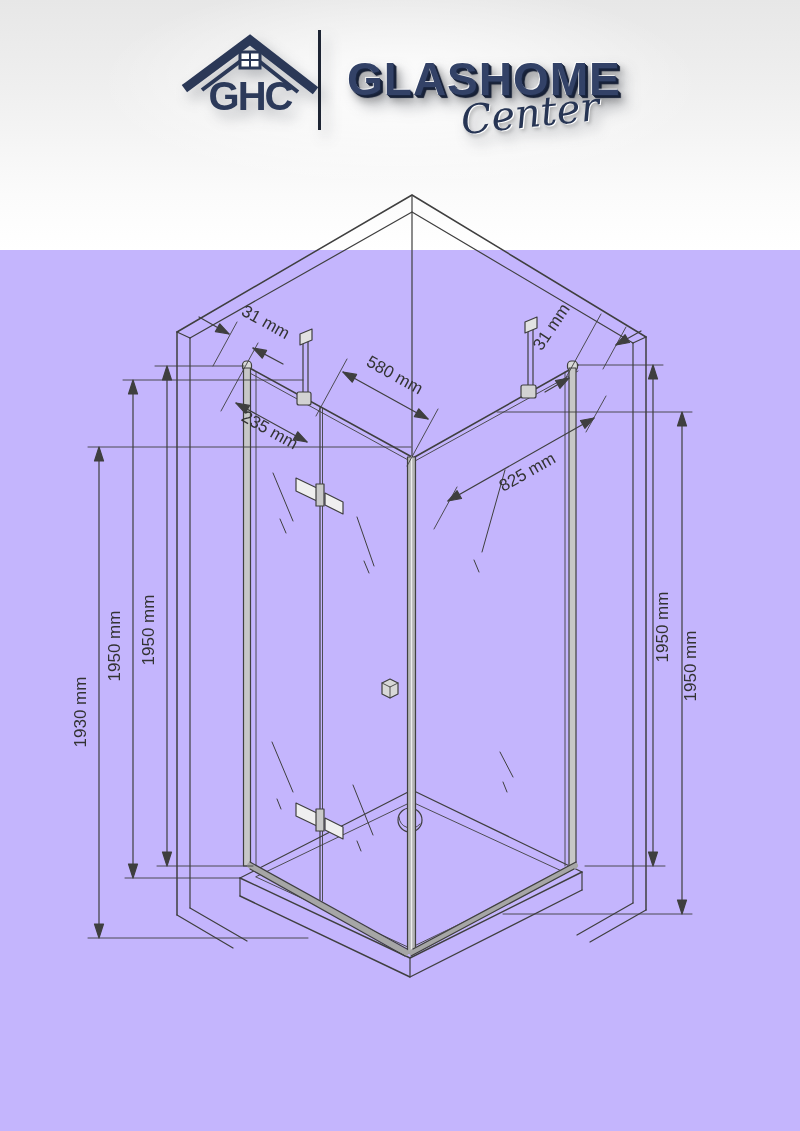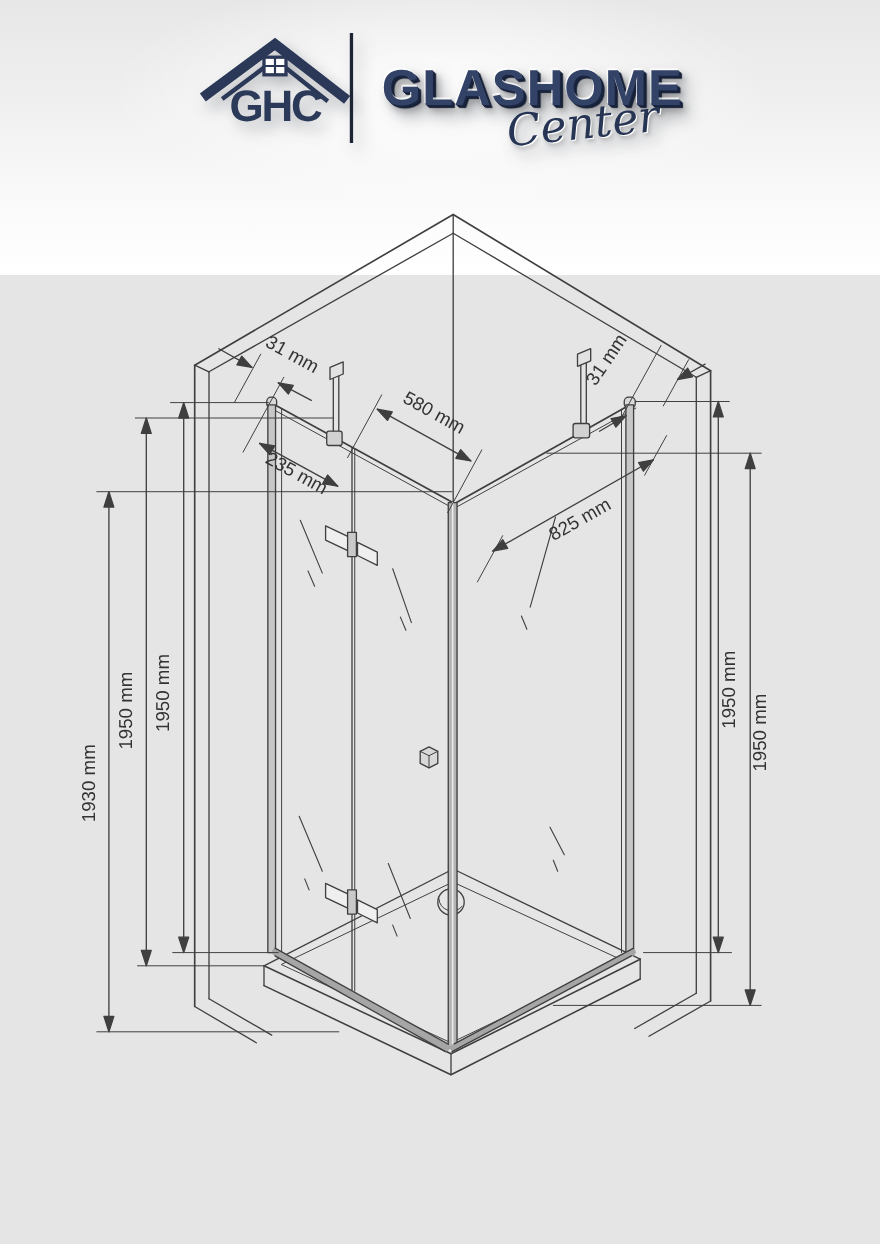--- a/index.html
+++ b/index.html
@@ -1,16 +1,16 @@
 <!DOCTYPE html>
 <html><head>
 <meta charset="utf-8">
 <style>
   html,body{margin:0;padding:0;background:#ffffff;}
-  #page{position:relative;width:800px;height:1131px;background:#e5e5e5;overflow:hidden;
+  #page{position:relative;width:800px;height:1131px;background:#c4b5fd;overflow:hidden;
         font-family:"Liberation Sans",sans-serif;}
   
   #header-bg{position:absolute;top:0;left:0;width:800px;height:250px;
     background:
       radial-gradient(ellipse 430px 150px at 400px 85px, rgba(255,255,255,.95) 0%, rgba(255,255,255,0) 70%),
       linear-gradient(180deg,#e7e7e7 0%,#efefef 35%,#fbfbfb 78%,#ffffff 100%);}
   
   #logo{position:absolute;top:18px;left:170px;width:460px;height:140px;
         filter:drop-shadow(6px 8px 7px rgba(40,45,60,.30));}
   #house-svg{position:absolute;left:10px;top:8px;}

